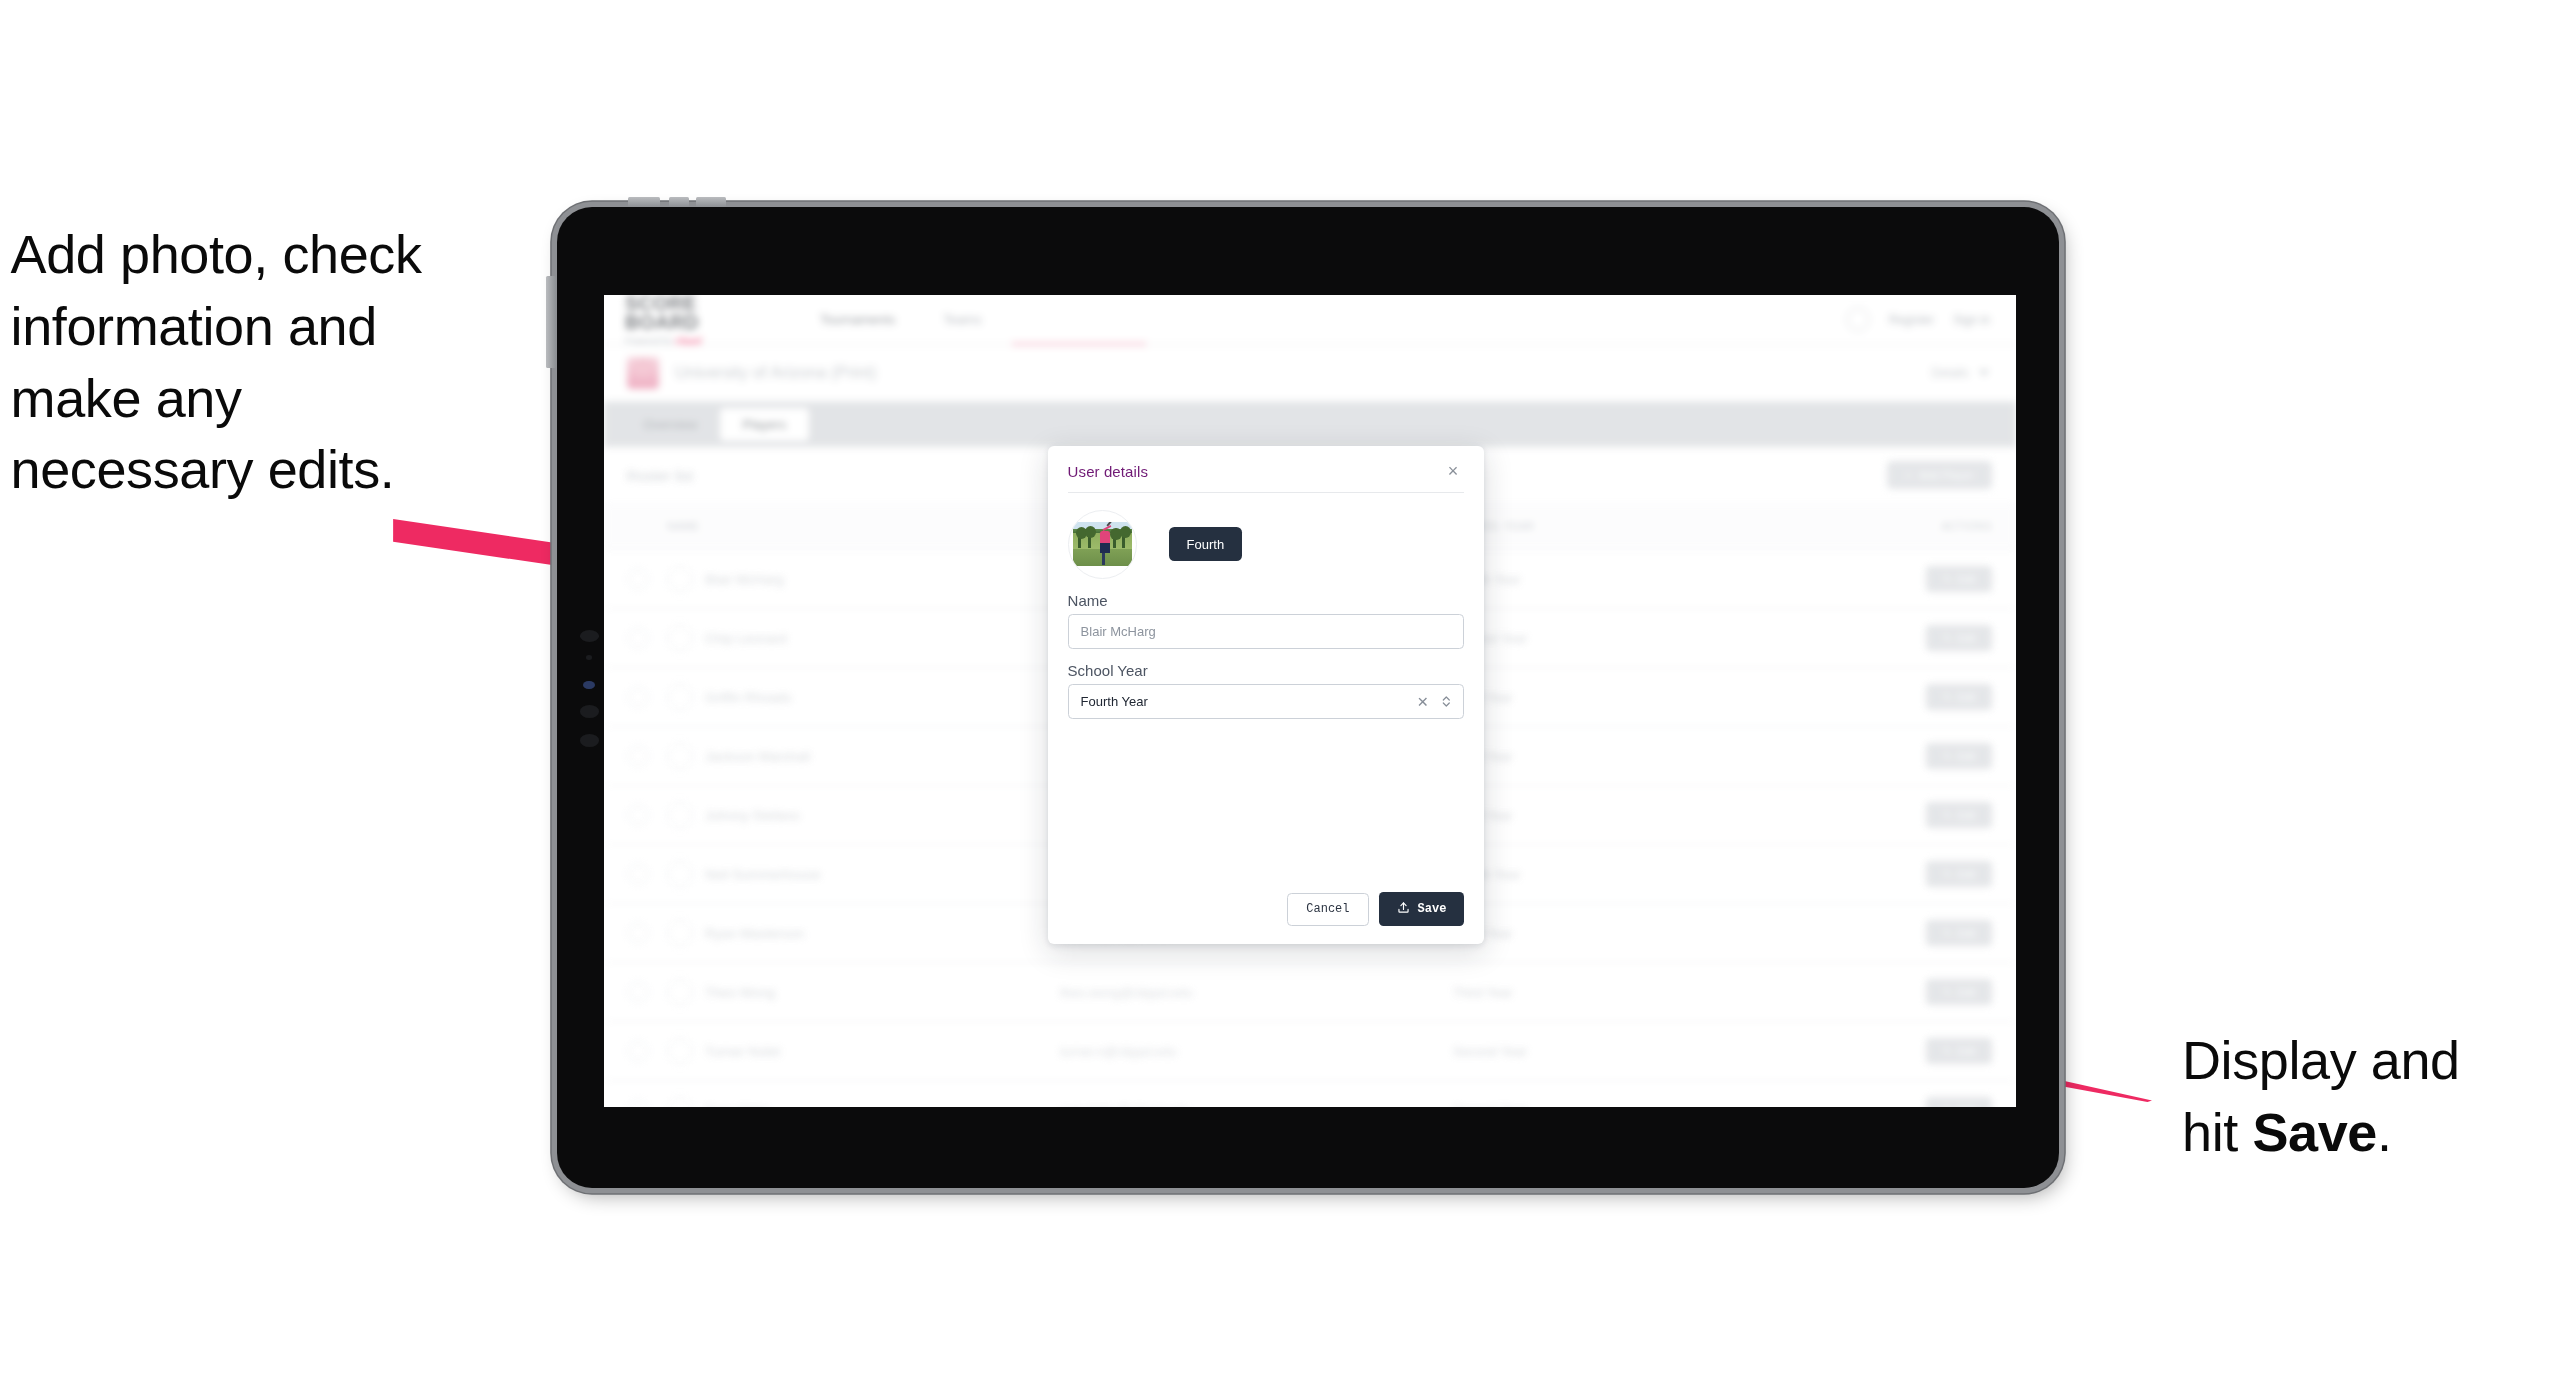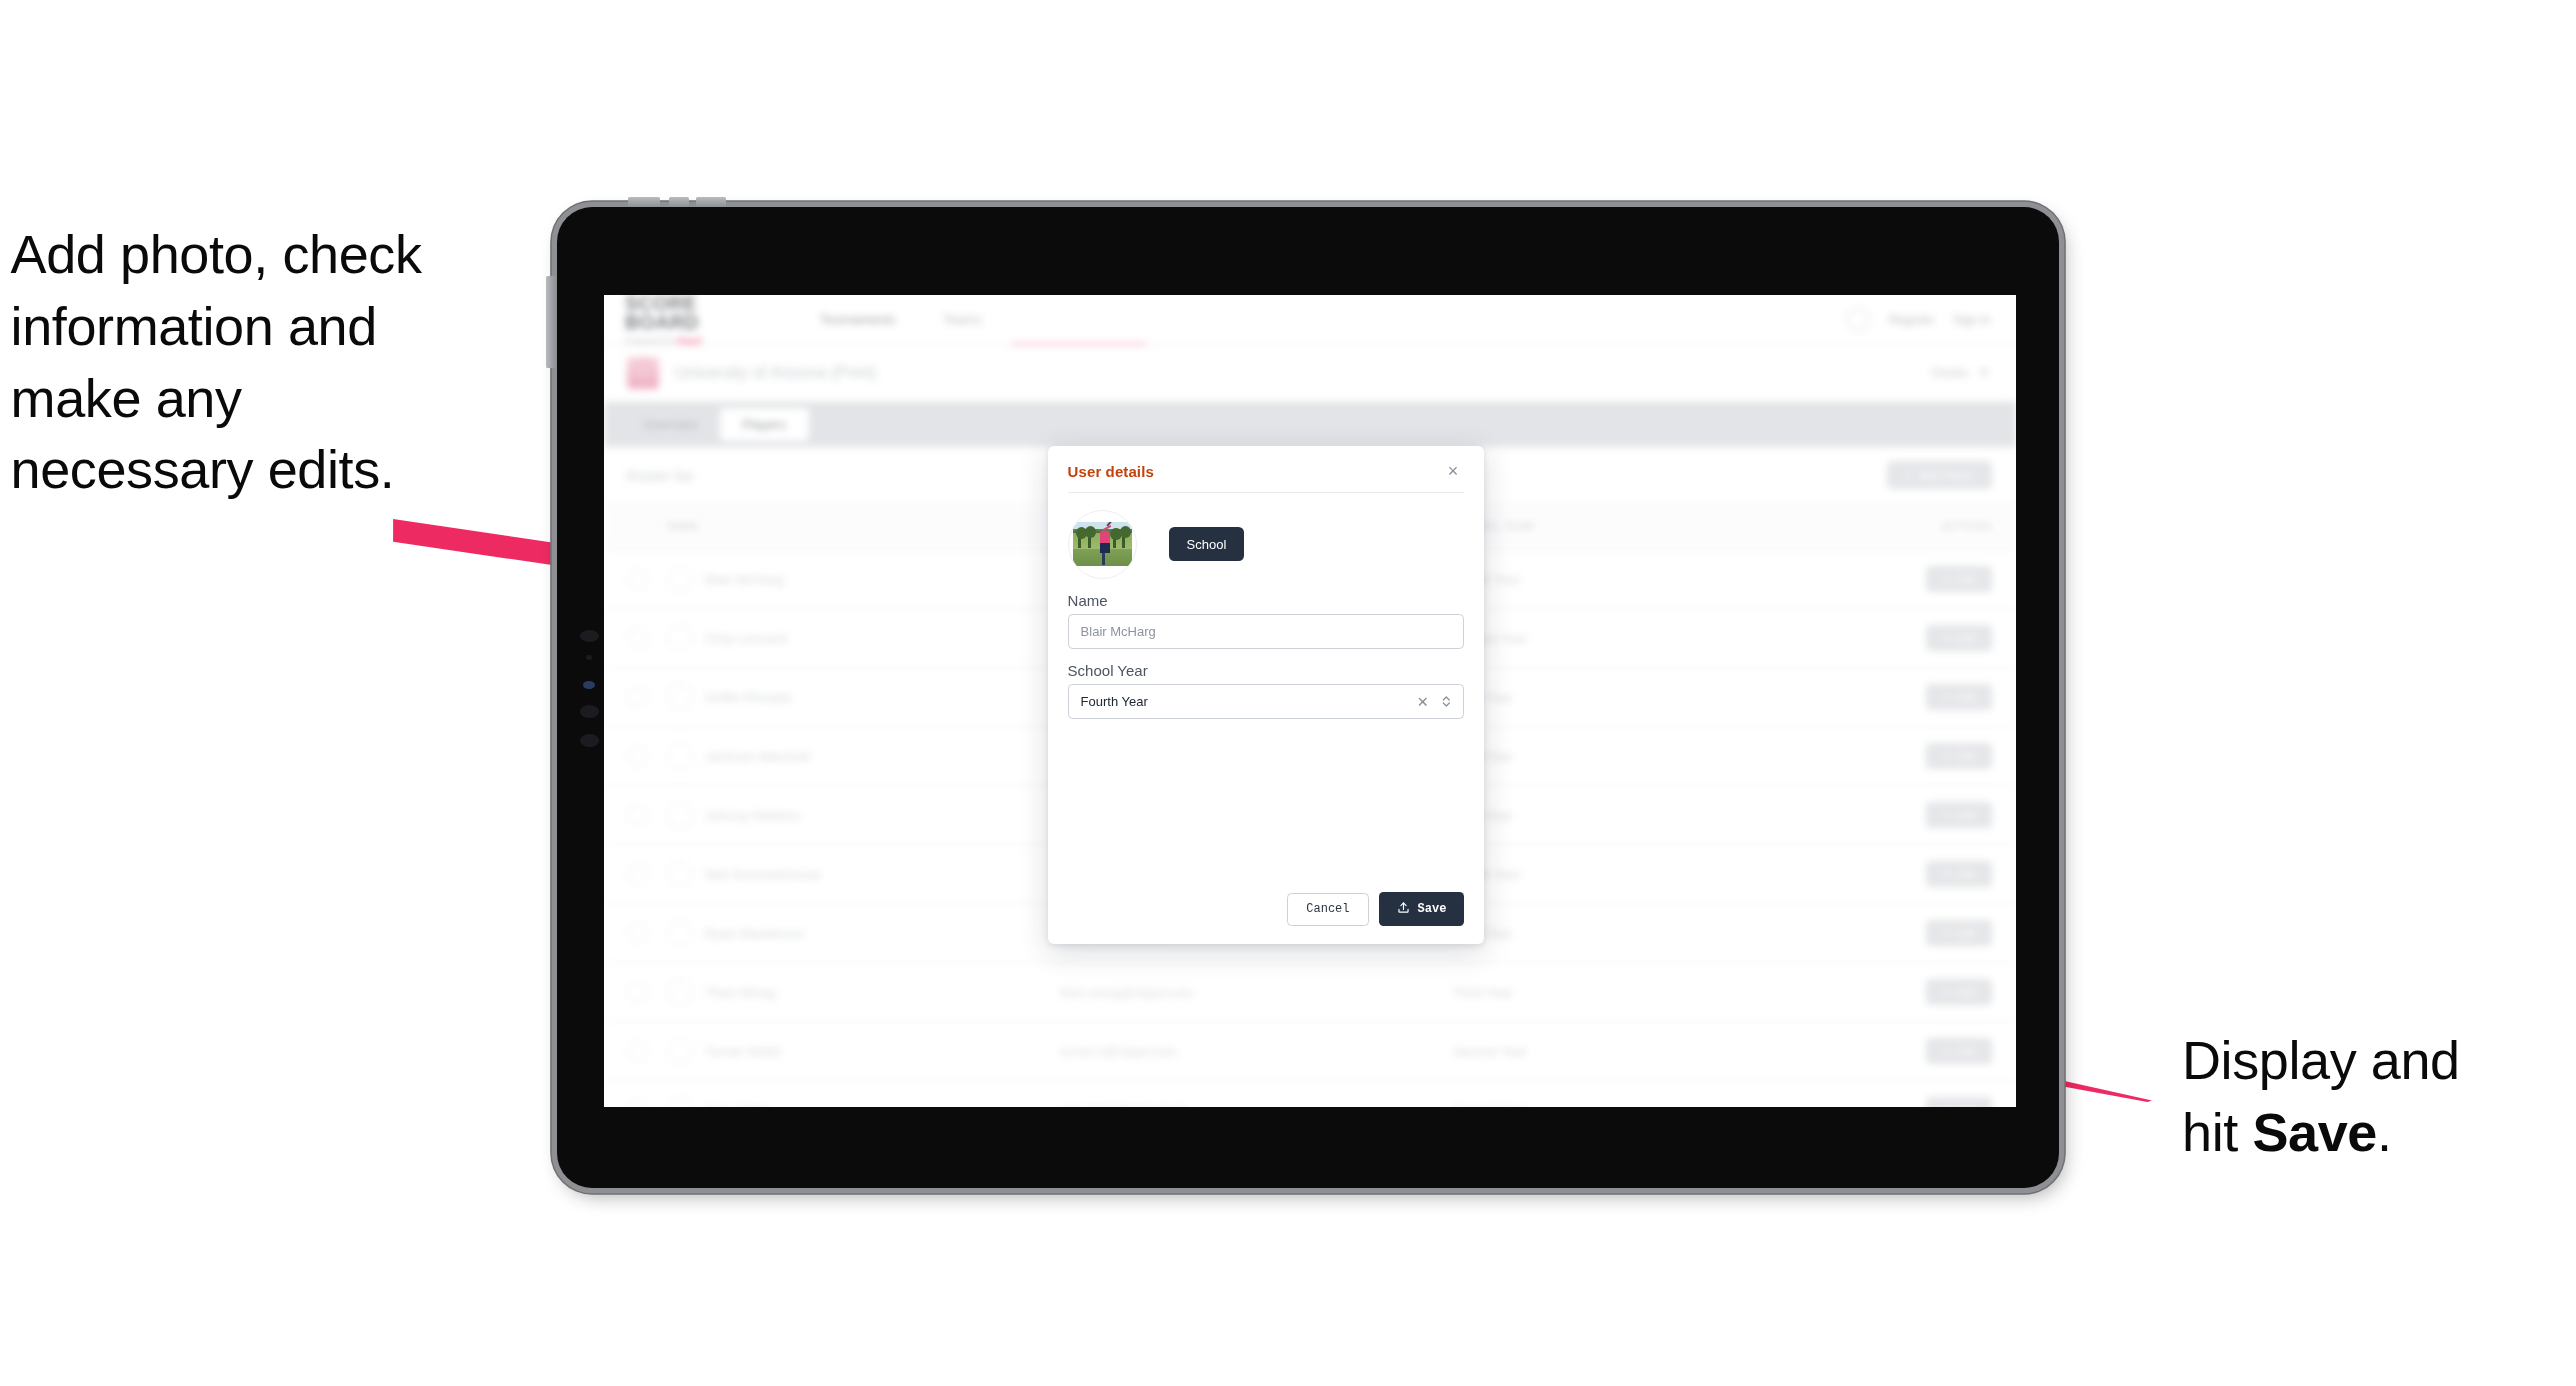--- a/index.html
+++ b/index.html
@@ -229,21 +229,21 @@
     background: #ffffff;
     border-radius: 6px;
     box-shadow: 0 7.5px 30px rgba(22,28,45,0.16), 0 1.5px 6px rgba(22,28,45,0.10);
     padding: 16.6px 19.6px 16.6px 19.6px;
   }
   #modal-head {
     display: flex; align-items: flex-start; justify-content: space-between;
     padding-bottom: 9.8px; border-bottom: 0.8px solid #e7e9ec;
   }
   #modal-title {
-    font-size: 15px; font-weight: 700; color: #c2410c;
+    font-size: 15px; font-weight: 400; color: #701a75;
     letter-spacing: 0.1px;
   }
   #modal-close {
     width: 22.6px; height: 22.6px; display: flex;
     align-items: center; justify-content: center;
     color: #8a9099; font-size: 18px; line-height: 1; margin-top: -3px;
   }
 
   
   #avatar-row { display: flex; align-items: center; margin-top: 16.6px; }
@@ -620,21 +620,21 @@
               <div class="tree-top" style="left:21%; top:8%;"></div>
               <div class="tree-top" style="left:64%; top:14%;"></div>
               <div class="tree-top" style="left:80%; top:10%;"></div>
               <div id="golfer-club"></div>
               <div id="golfer-arm"></div>
               <div id="golfer-shirt"></div>
               <div id="golfer-shorts"></div>
               <div id="golfer-legs"></div>
             </div>
           </div>
-          <div id="upload-btn">School</div>
+          <div id="upload-btn">Fourth</div>
         </div>
 
         <div id="modal-fields">
             <div class="field">
               <span class="field-label">Name</span>
               <div class="field-input">Blair McHarg</div>
             </div>
           </div>
 
         <div class="field">

